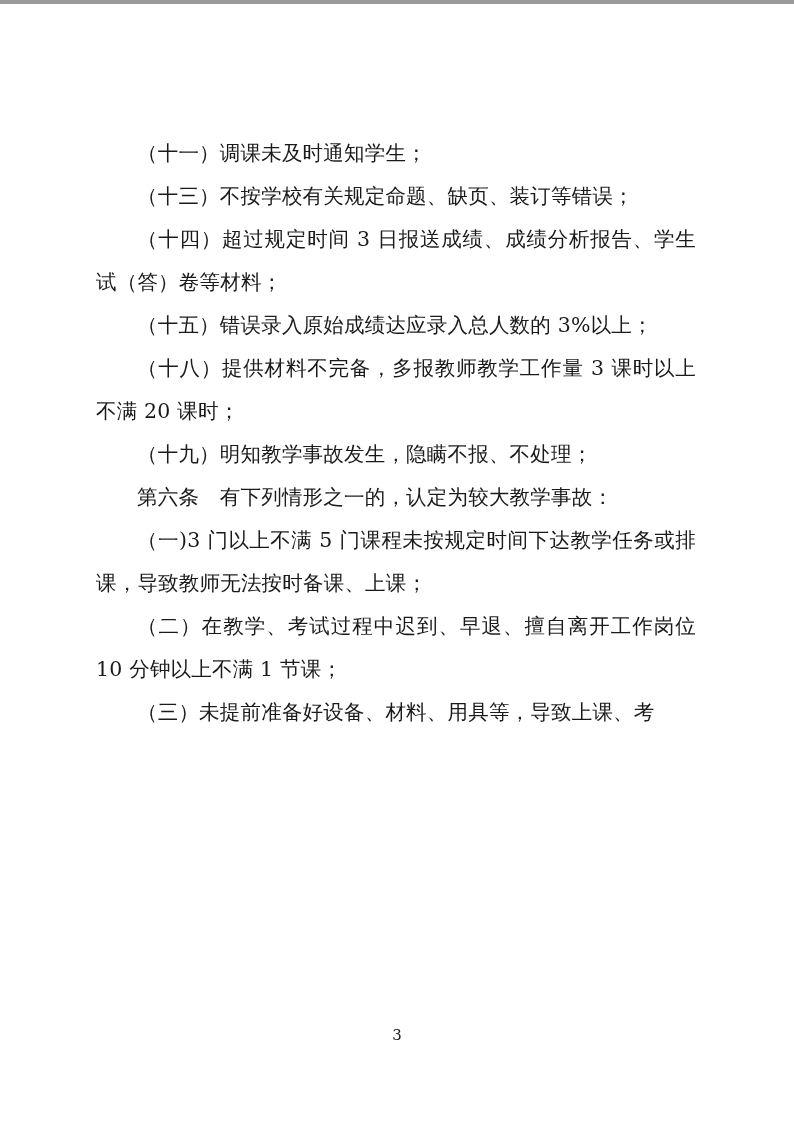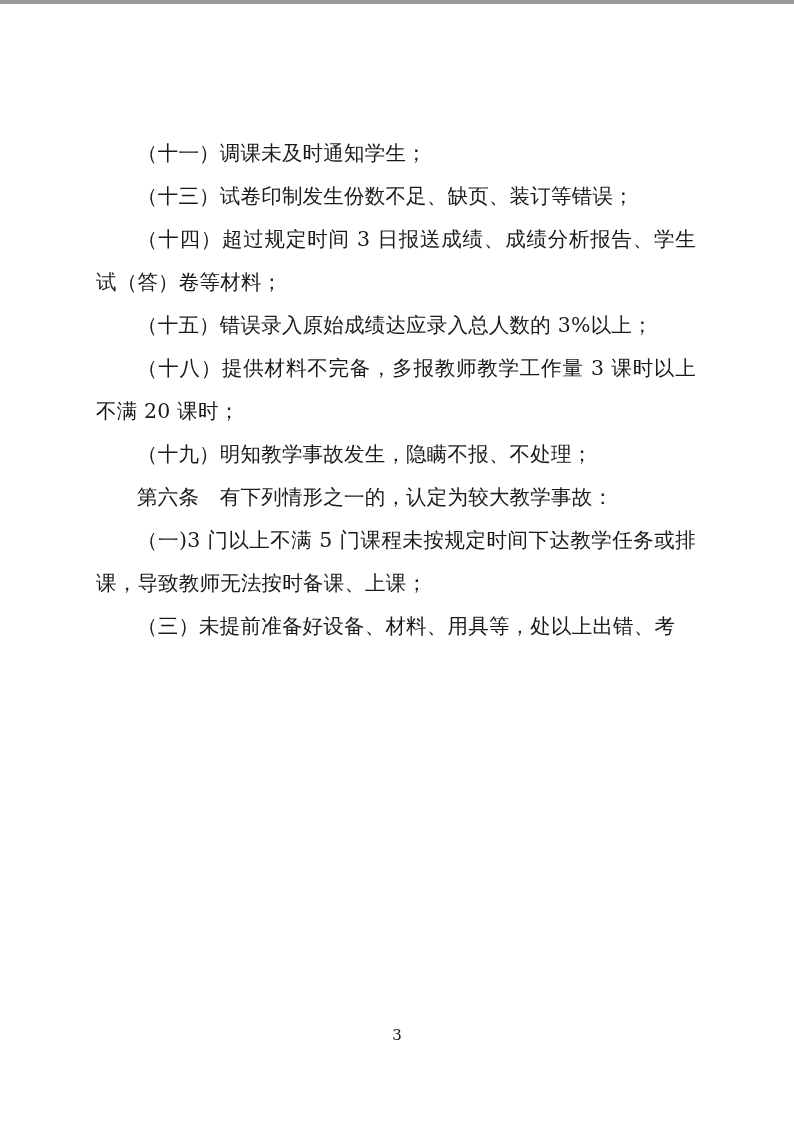--- a/index.html
+++ b/index.html
@@ -44,23 +44,24 @@
     font-size: 15px;
     color: #1a1a1a;
   }
 </style>
 </head>
 <body>
 
 <div class="page">
   <div class="content">
     <p class="para">（十一）调课未及时通知学生；</p>
-    <p class="para">（十三）试卷印制发生份数不足、缺页、装订等错误；</p>
+    <p class="para">（十三）不按学校有关规定命题、缺页、装订等错误；</p>
     <p class="para">（十四）超过规定时间 3 日报送成绩、成绩分析报告、学生试（答）卷等材料；</p>
     <p class="para">（十五）错误录入原始成绩达应录入总人数的 3%以上；</p>
     <p class="para">（十八）提供材料不完备，多报教师教学工作量 3 课时以上不满 20 课时；</p>
     <p class="para">（十九）明知教学事故发生，隐瞒不报、不处理；</p>
     <p class="para">第六条　有下列情形之一的，认定为较大教学事故：</p>
     <p class="para">（一)3 门以上不满 5 门课程未按规定时间下达教学任务或排课，导致教师无法按时备课、上课；</p>
-    <p class="para">（三）未提前准备好设备、材料、用具等，处以上出错、考</p>
+    <p class="para">（二）在教学、考试过程中迟到、早退、擅自离开工作岗位 10 分钟以上不满 1 节课；</p>
+    <p class="para">（三）未提前准备好设备、材料、用具等，导致上课、考</p>
   </div>
   <div class="page-number">3</div>
 </div>
 
 </body></html>

